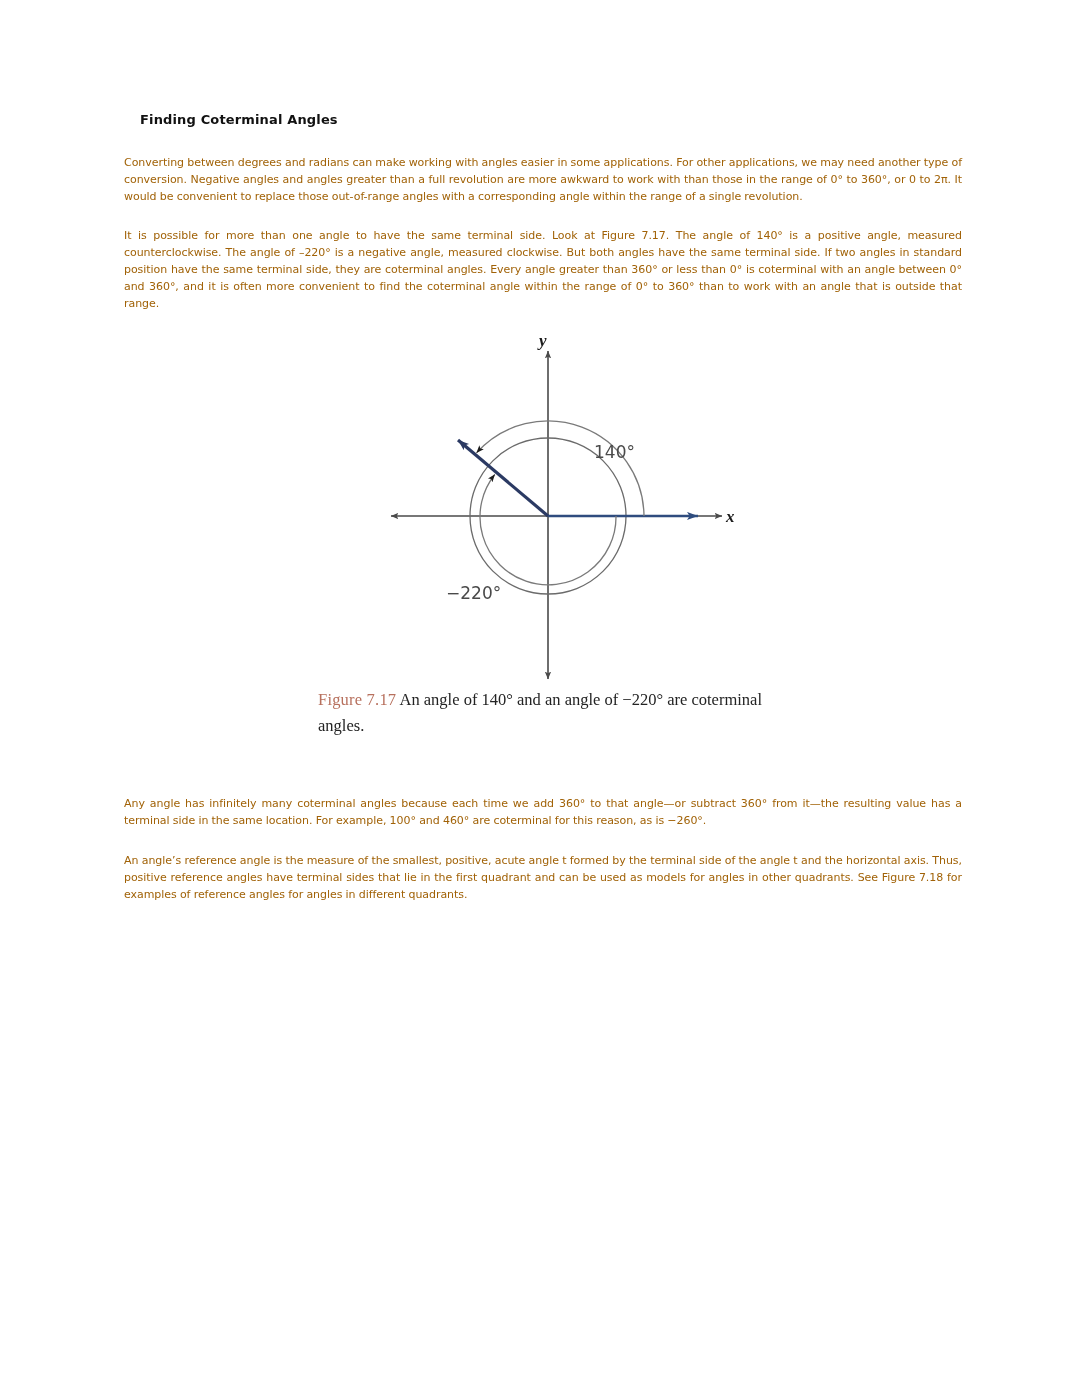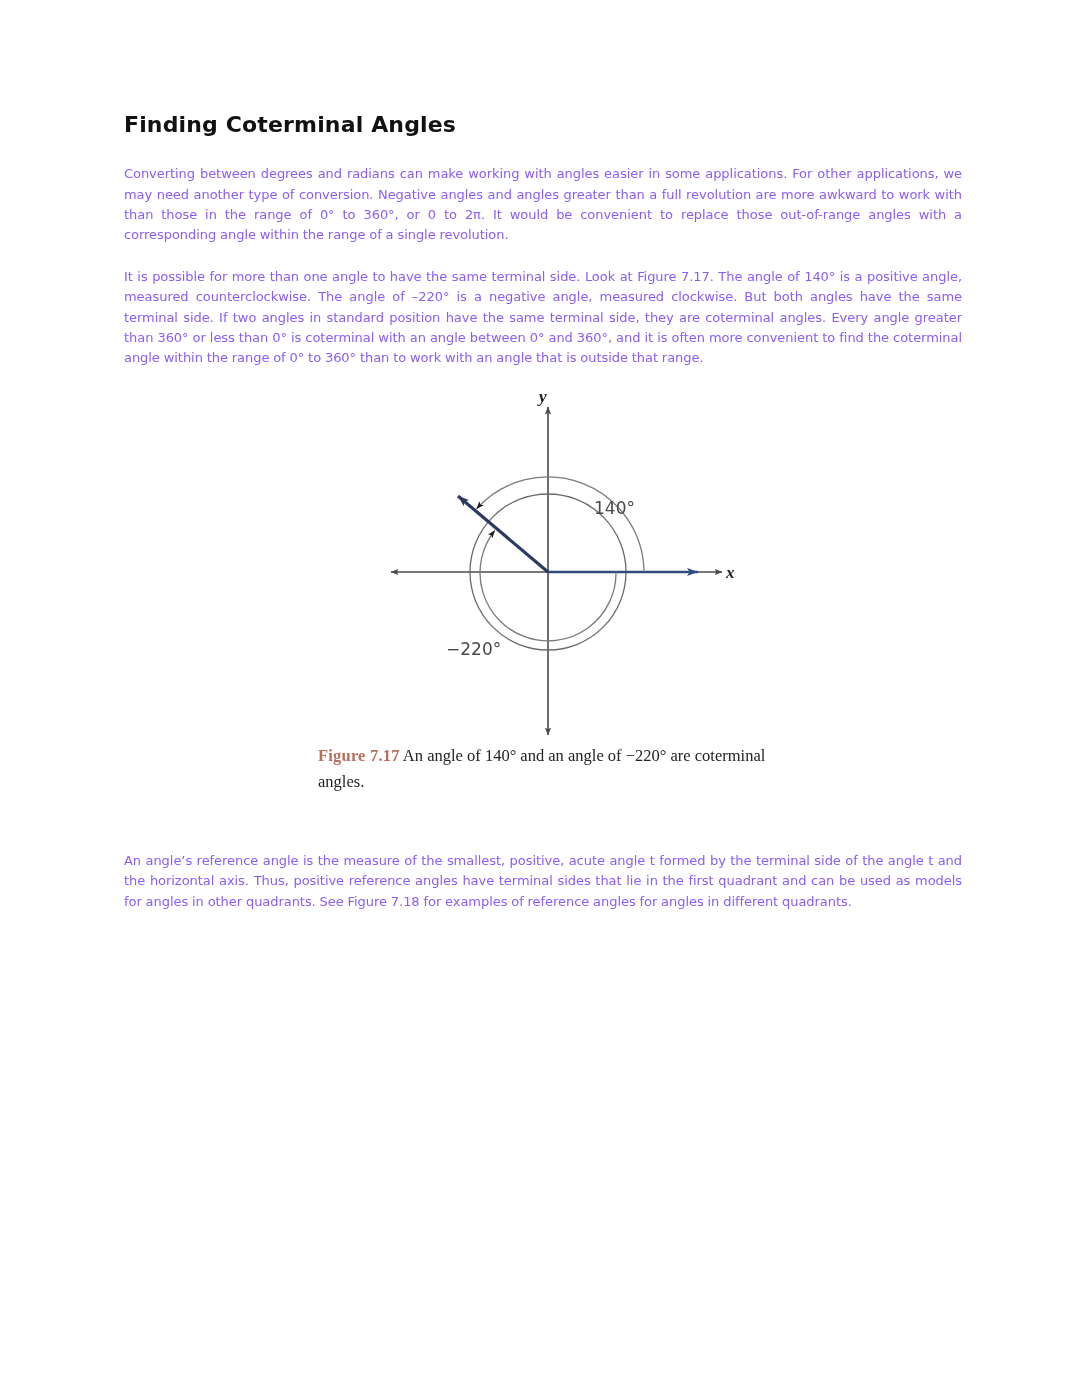--- a/index.html
+++ b/index.html
@@ -26,35 +26,35 @@
 
   .content {
     position: absolute;
     left: 124px;
     top: 112px;
     width: 838px;
   }
 
   h2.section-heading {
     font-family: "DejaVu Sans", sans-serif;
-    font-size: 22px;
+    font-size: 13px;
     font-weight: bold;
     letter-spacing: 0.15px;
-    margin: 0 0 26px 0;
+    margin: 0 0 26px 16px;
     line-height: 1.2;
     color: #111111;
   }
 
   p.body-par {
     font-family: "DejaVu Sans", sans-serif;
-    font-size: 13px;
+    font-size: 11px;
     line-height: 1.555;
     margin: 0 0 22px 0;
     text-align: justify;
-    color: #8b5cf6;
+    color: #a16207;
     letter-spacing: -0.05px;
     word-spacing: -0.2px;
   }
   p.body-par.last { margin-bottom: 12px; }
 
   
   .figure-wrap {
     position: relative;
     width: 838px;
     height: 455px;
@@ -69,21 +69,21 @@
     position: absolute;
     left: 194px;
     top: 353px;
     width: 470px;
     font-family: "Liberation Serif", serif;
     font-size: 16.5px;
     line-height: 1.55;
     color: #232323;
   }
   .figure-caption .fig-num {
-    font-weight: bold;
+    font-weight: normal;
     color: #b7705d;
     letter-spacing: 0.2px;
   }
   .figure-caption .cap-text {
     font-weight: normal;
   }
 
   .axis-label {
     font-family: "Liberation Serif", serif;
     font-style: italic;
@@ -150,17 +150,18 @@
         <text class="angle-label" x="470" y="124">140°</text>
         <text class="angle-label" x="322" y="265">−220°</text>
       </svg>
 
       <div class="figure-caption">
         <span class="fig-num">Figure 7.17</span>
         <span class="cap-text">  An angle of  140°  and an angle of  −220°  are coterminal angles.</span>
       </div>
     </div>
 
+    <p class="body-par">Any angle has infinitely many coterminal angles because each time we add 360° to that angle—or subtract 360° from it—the resulting value has a terminal side in the same location. For example, 100° and 460° are coterminal for this reason, as is −260°.</p>
 
     <p class="body-par last">An angle’s reference angle is the measure of the smallest, positive, acute angle t formed by the terminal side of the angle t and the horizontal axis. Thus, positive reference angles have terminal sides that lie in the first quadrant and can be used as models for angles in other quadrants. See Figure 7.18 for examples of reference angles for angles in different quadrants.</p>
 
   </div>
 </div>
 
 </body></html>

